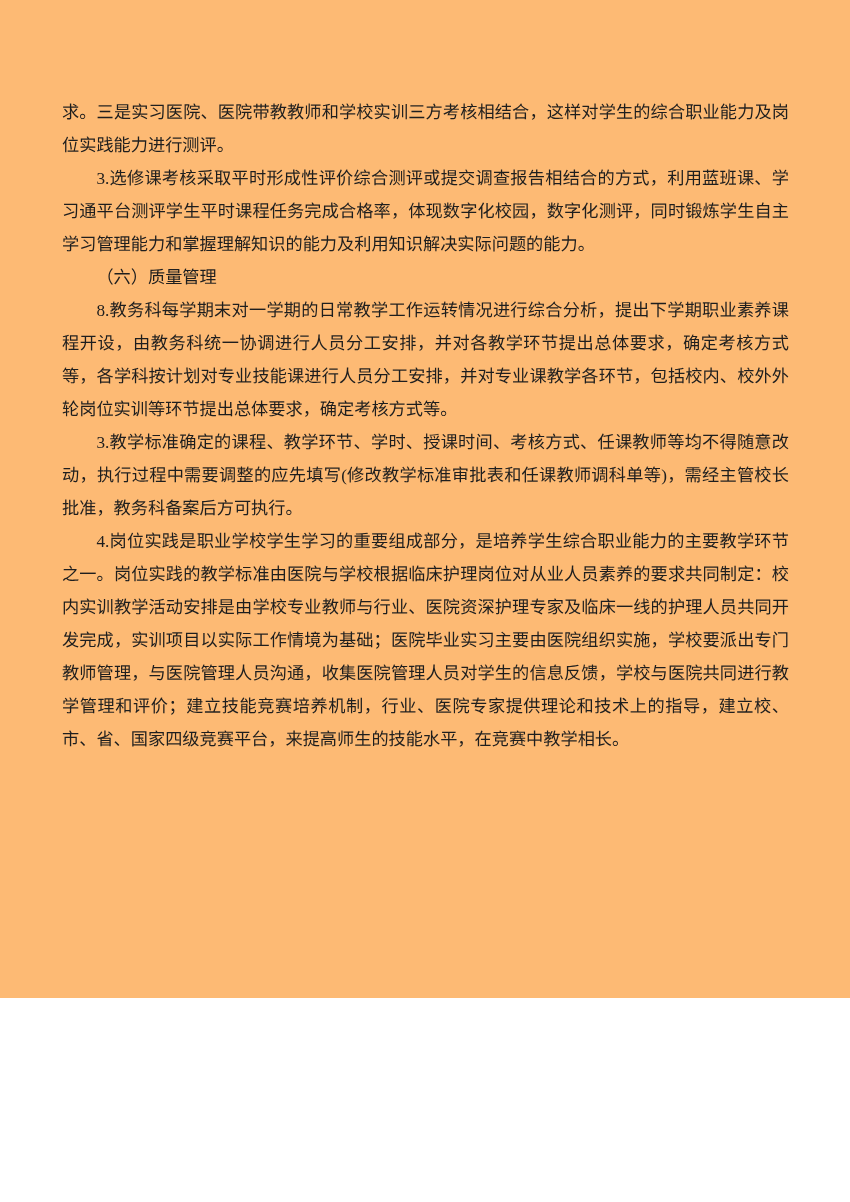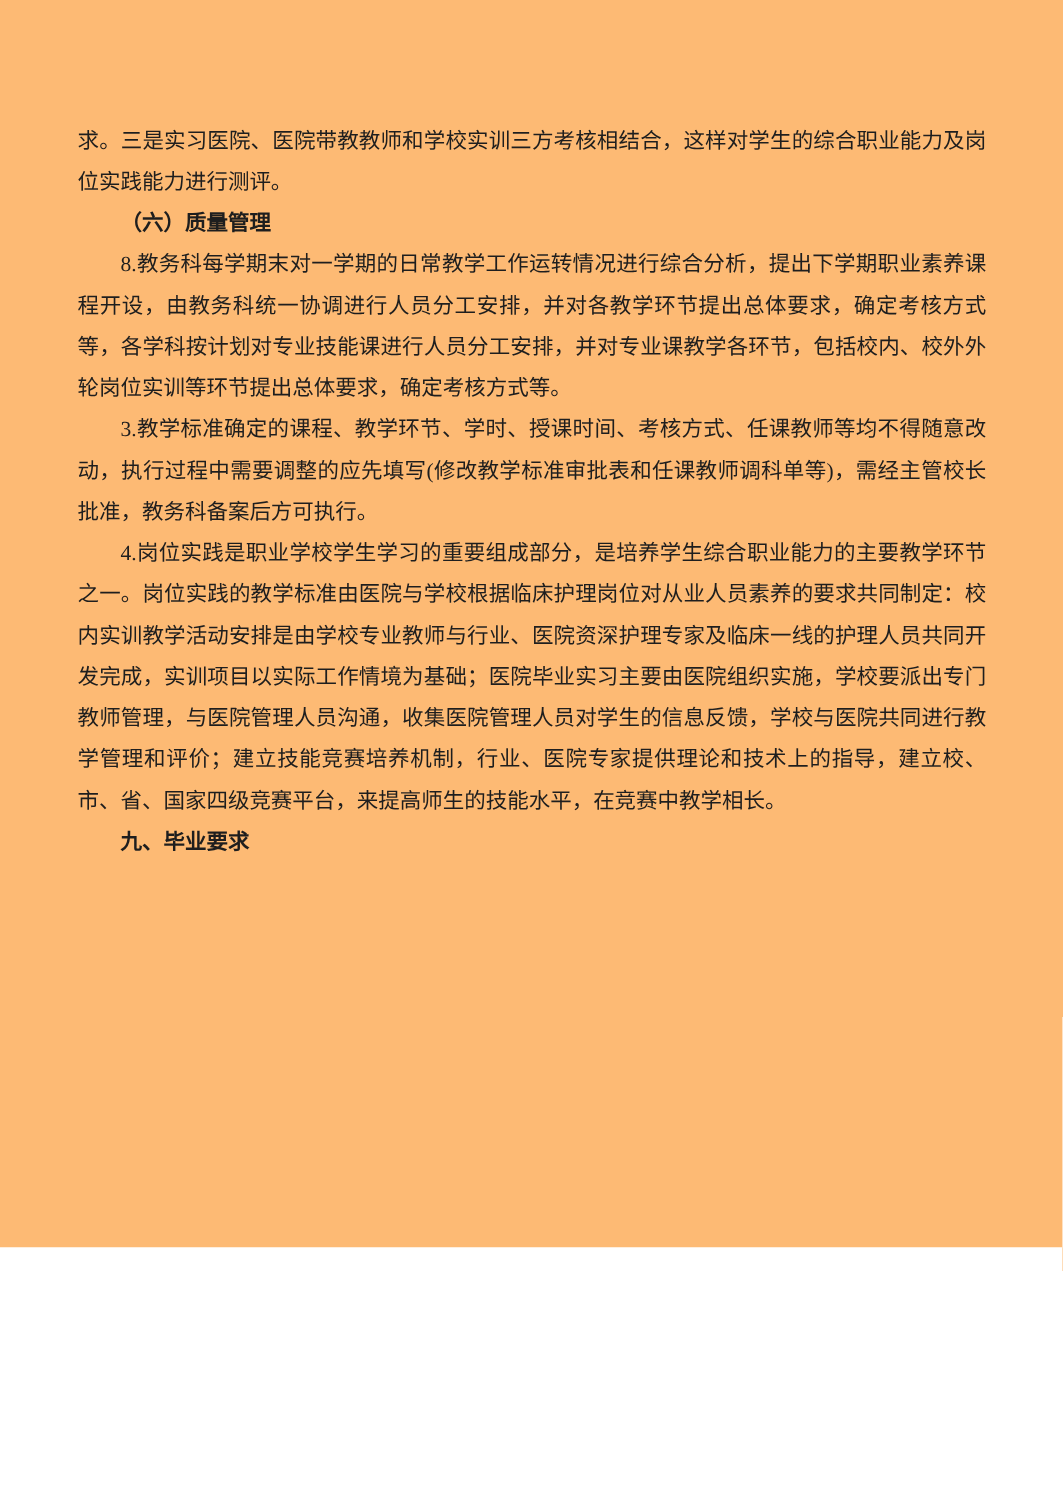--- a/index.html
+++ b/index.html
@@ -28,28 +28,28 @@
   }
   .content p {
     margin: 0;
     padding: 0;
     text-indent: 2em;
   }
   .content p.continuation {
     text-indent: 0;
   }
   .content p.heading {
-    font-weight: bold;
+    font-weight: normal;
   }
 </style>
 </head>
 <body>
 
 <div class="page">
   <div class="content">
     <p class="continuation">求。三是实习医院、医院带教教师和学校实训三方考核相结合，这样对学生的综合职业能力及岗位实践能力进行测评。</p>
+    <p class="body">3.选修课考核采取平时形成性评价综合测评或提交调查报告相结合的方式，利用蓝班课、学习通平台测评学生平时课程任务完成合格率，体现数字化校园，数字化测评，同时锻炼学生自主学习管理能力和掌握理解知识的能力及利用知识解决实际问题的能力。</p>
     <p class="heading">（六）质量管理</p>
     <p class="body">8.教务科每学期末对一学期的日常教学工作运转情况进行综合分析，提出下学期职业素养课程开设，由教务科统一协调进行人员分工安排，并对各教学环节提出总体要求，确定考核方式等，各学科按计划对专业技能课进行人员分工安排，并对专业课教学各环节，包括校内、校外外轮岗位实训等环节提出总体要求，确定考核方式等。</p>
     <p class="body">3.教学标准确定的课程、教学环节、学时、授课时间、考核方式、任课教师等均不得随意改动，执行过程中需要调整的应先填写(修改教学标准审批表和任课教师调科单等)，需经主管校长批准，教务科备案后方可执行。</p>
     <p class="body">4.岗位实践是职业学校学生学习的重要组成部分，是培养学生综合职业能力的主要教学环节之一。岗位实践的教学标准由医院与学校根据临床护理岗位对从业人员素养的要求共同制定：校内实训教学活动安排是由学校专业教师与行业、医院资深护理专家及临床一线的护理人员共同开发完成，实训项目以实际工作情境为基础；医院毕业实习主要由医院组织实施，学校要派出专门教师管理，与医院管理人员沟通，收集医院管理人员对学生的信息反馈，学校与医院共同进行教学管理和评价；建立技能竞赛培养机制，行业、医院专家提供理论和技术上的指导，建立校、市、省、国家四级竞赛平台，来提高师生的技能水平，在竞赛中教学相长。</p>
-    <p class="heading">九、毕业要求</p>
   </div>
 </div>
 
 </body></html>

